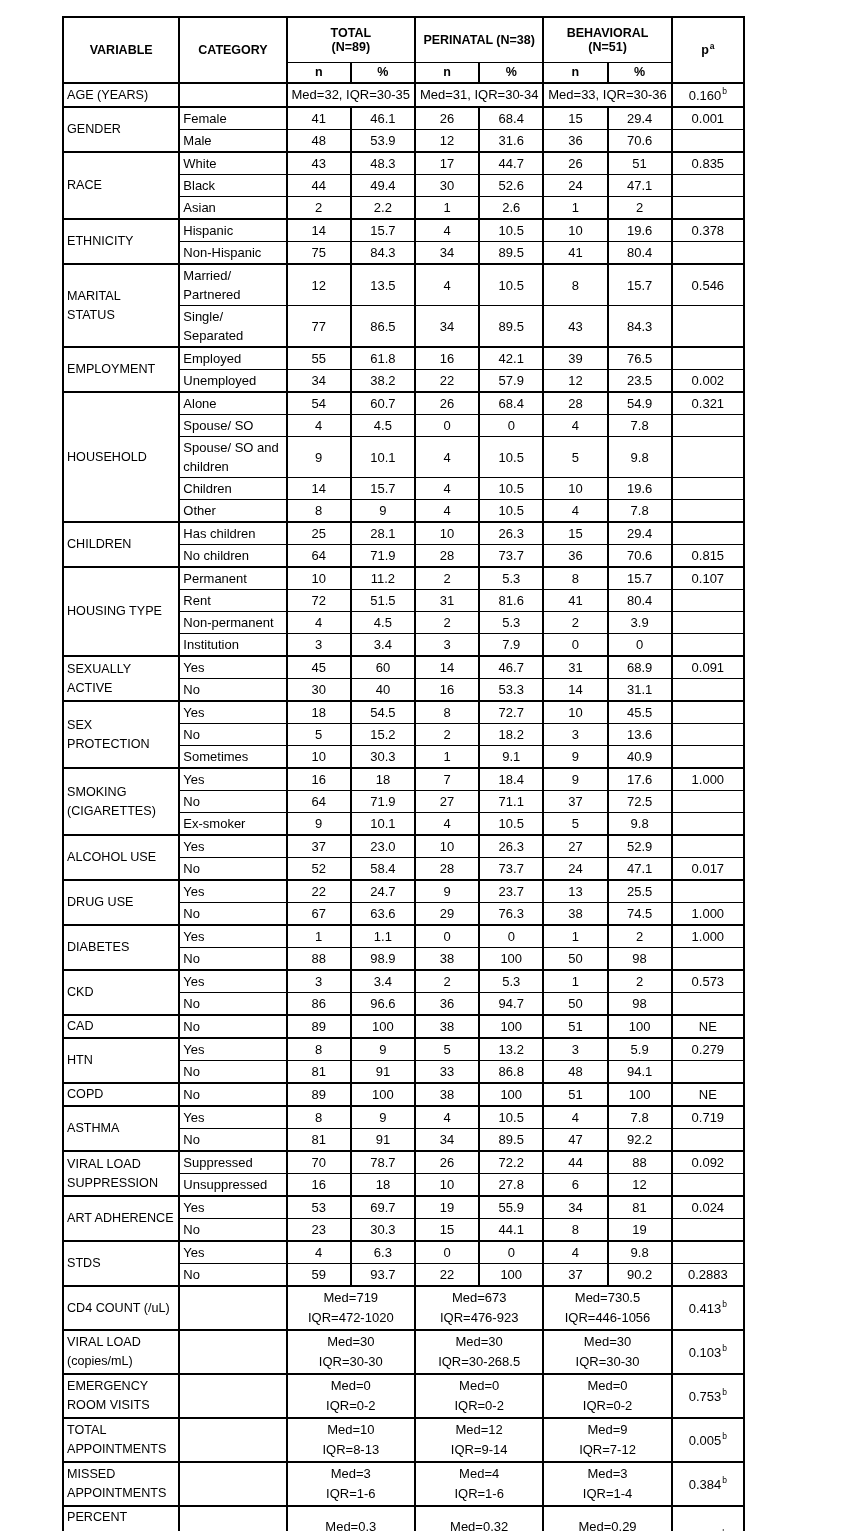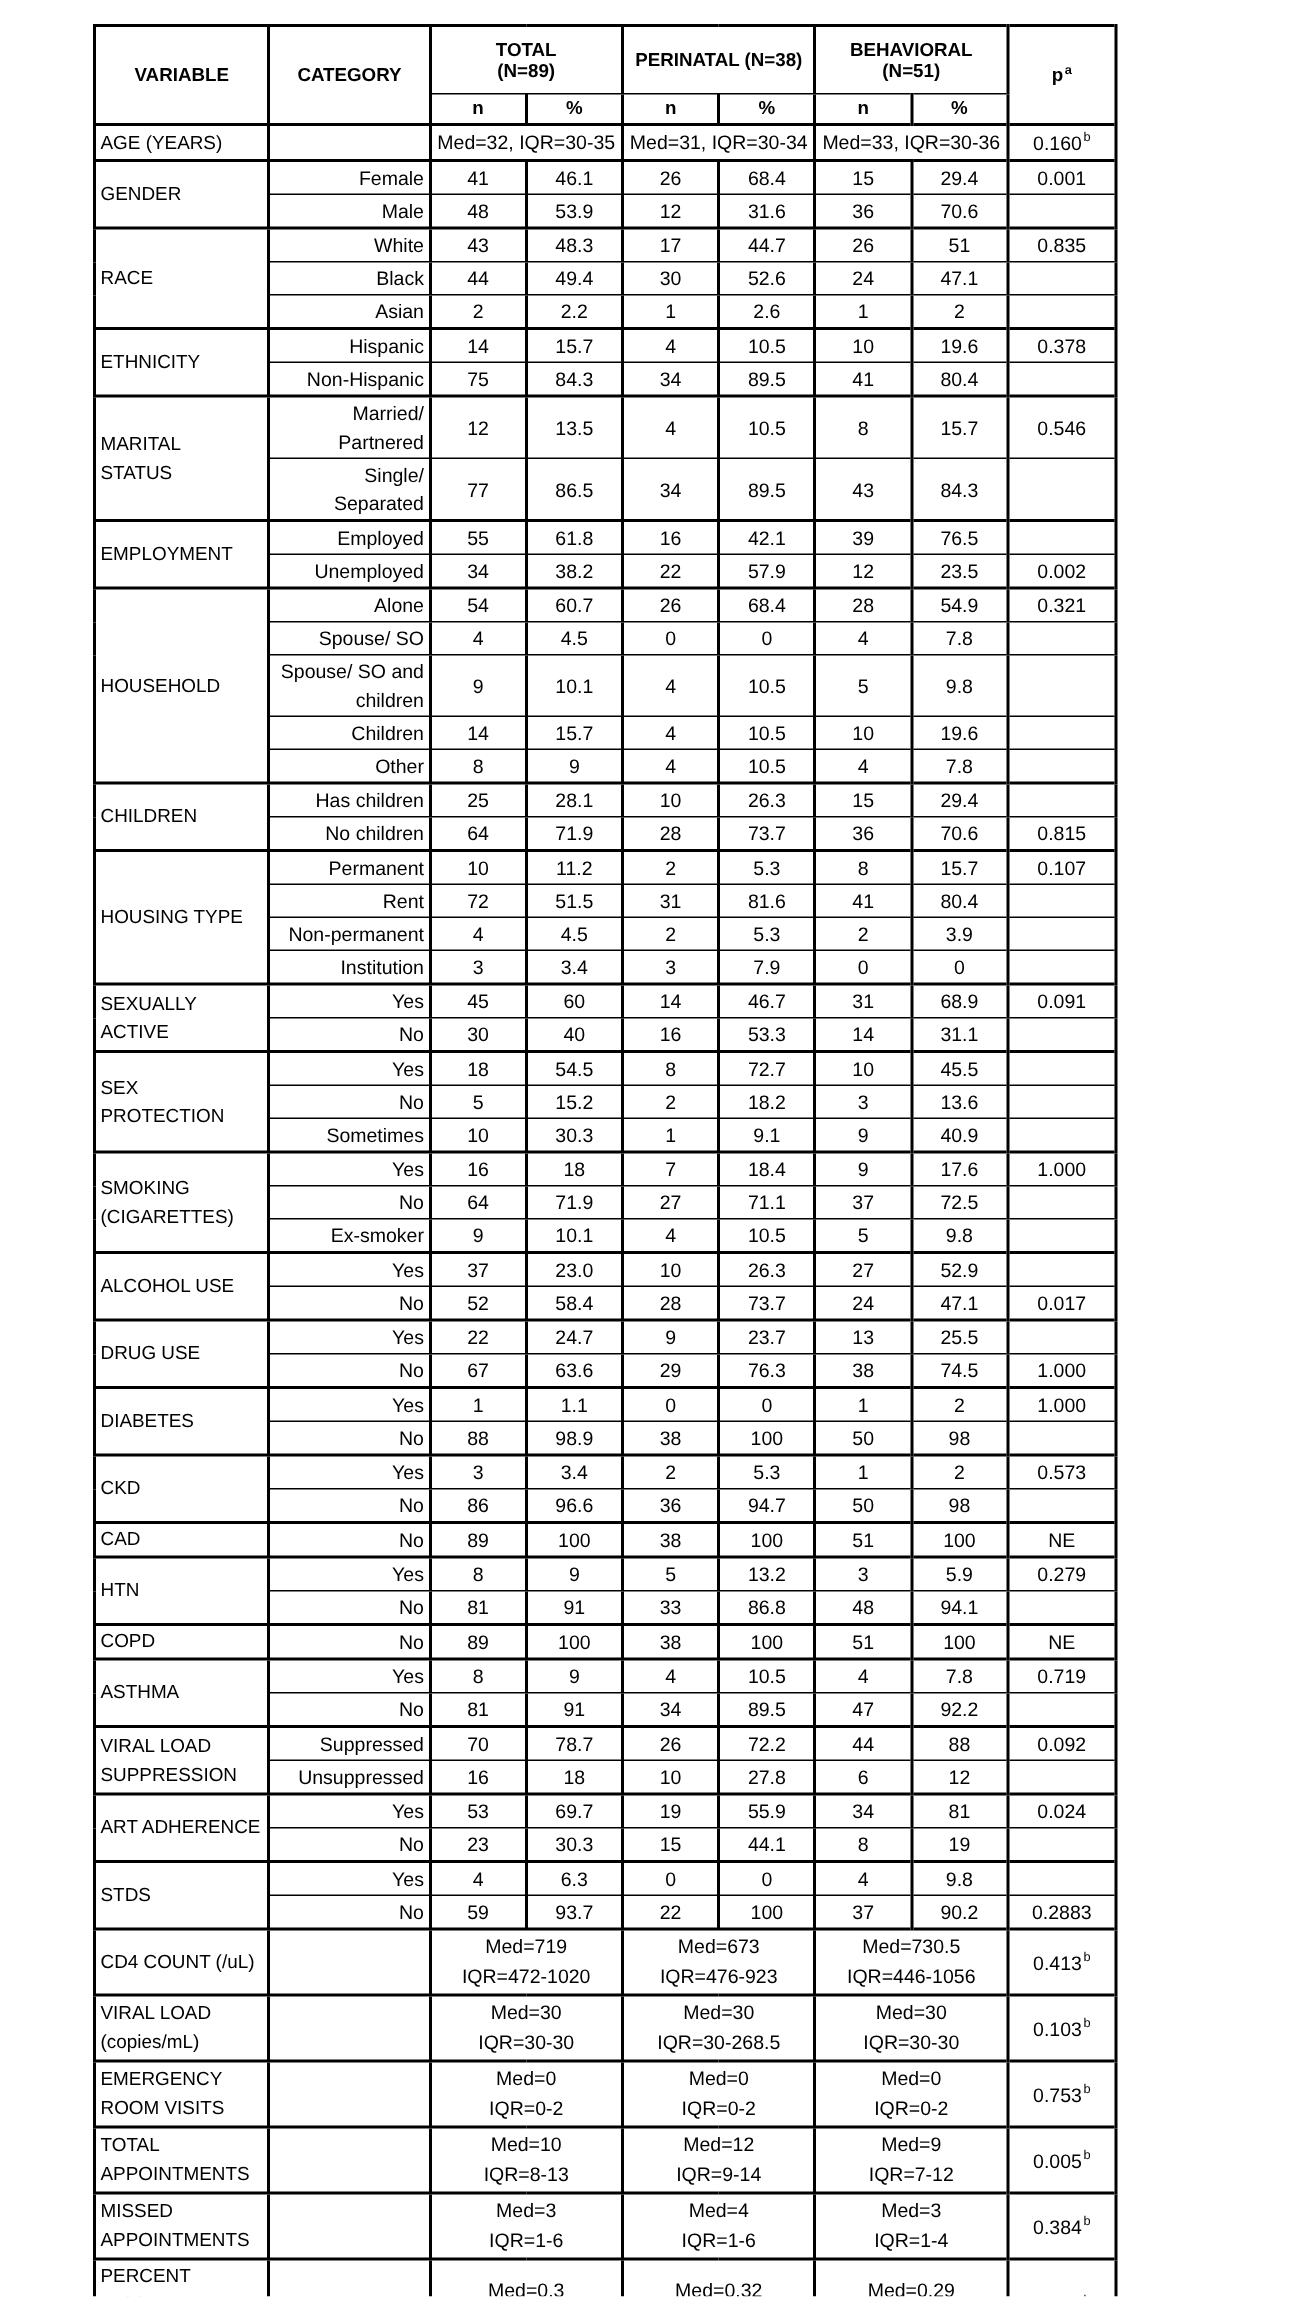--- a/index.html
+++ b/index.html
@@ -23,21 +23,21 @@
   }
   thead th {
     border-width:2px; font-weight:bold; text-align:center;
     vertical-align:middle; font-size:12.5px; padding:1px 1px;
   }
   thead tr.hr1 { height:45px; }
   thead tr.hr2 { height:21px; }
   tbody tr.group-start td { border-top-width:2px; }
 
   .var-cell  { text-align:left;  vertical-align:middle; white-space:pre-line; line-height:19px; font-size:12.6px; }
-  .cat-cell  { text-align:right;  vertical-align:middle; white-space:pre-line; line-height:19px; }
+  .cat-cell  { text-align:left;  vertical-align:middle; white-space:pre-line; line-height:19px; }
   .num-cell  { text-align:center; vertical-align:middle; line-height:19px; height:19px; }
   .stat-cell { text-align:center; vertical-align:middle; white-space:pre-line; line-height:20px; padding:2px 1px; }
   .p-cell    { text-align:center; vertical-align:middle; line-height:19px;border-radius:11px; }
   sup { font-size:8.5px; line-height:0; margin-left:1px; }
 </style>
 </head>
 <body>
 
 <div class="page">
   <div class="content">

